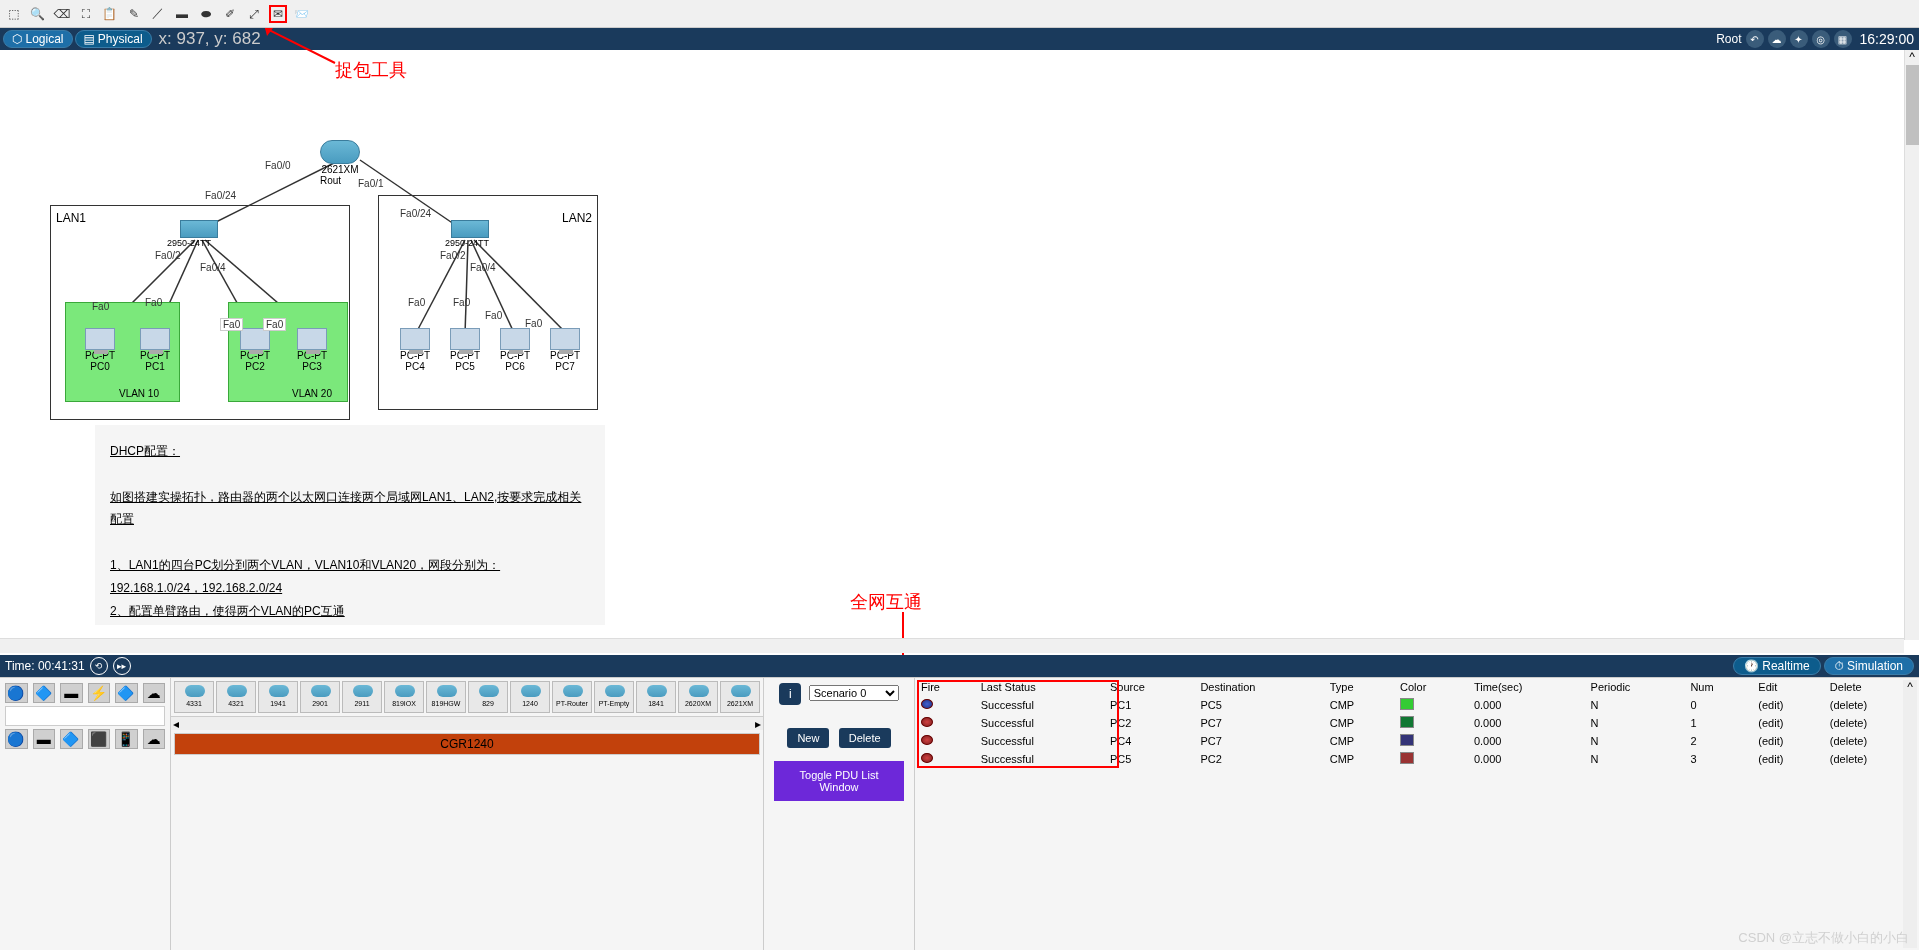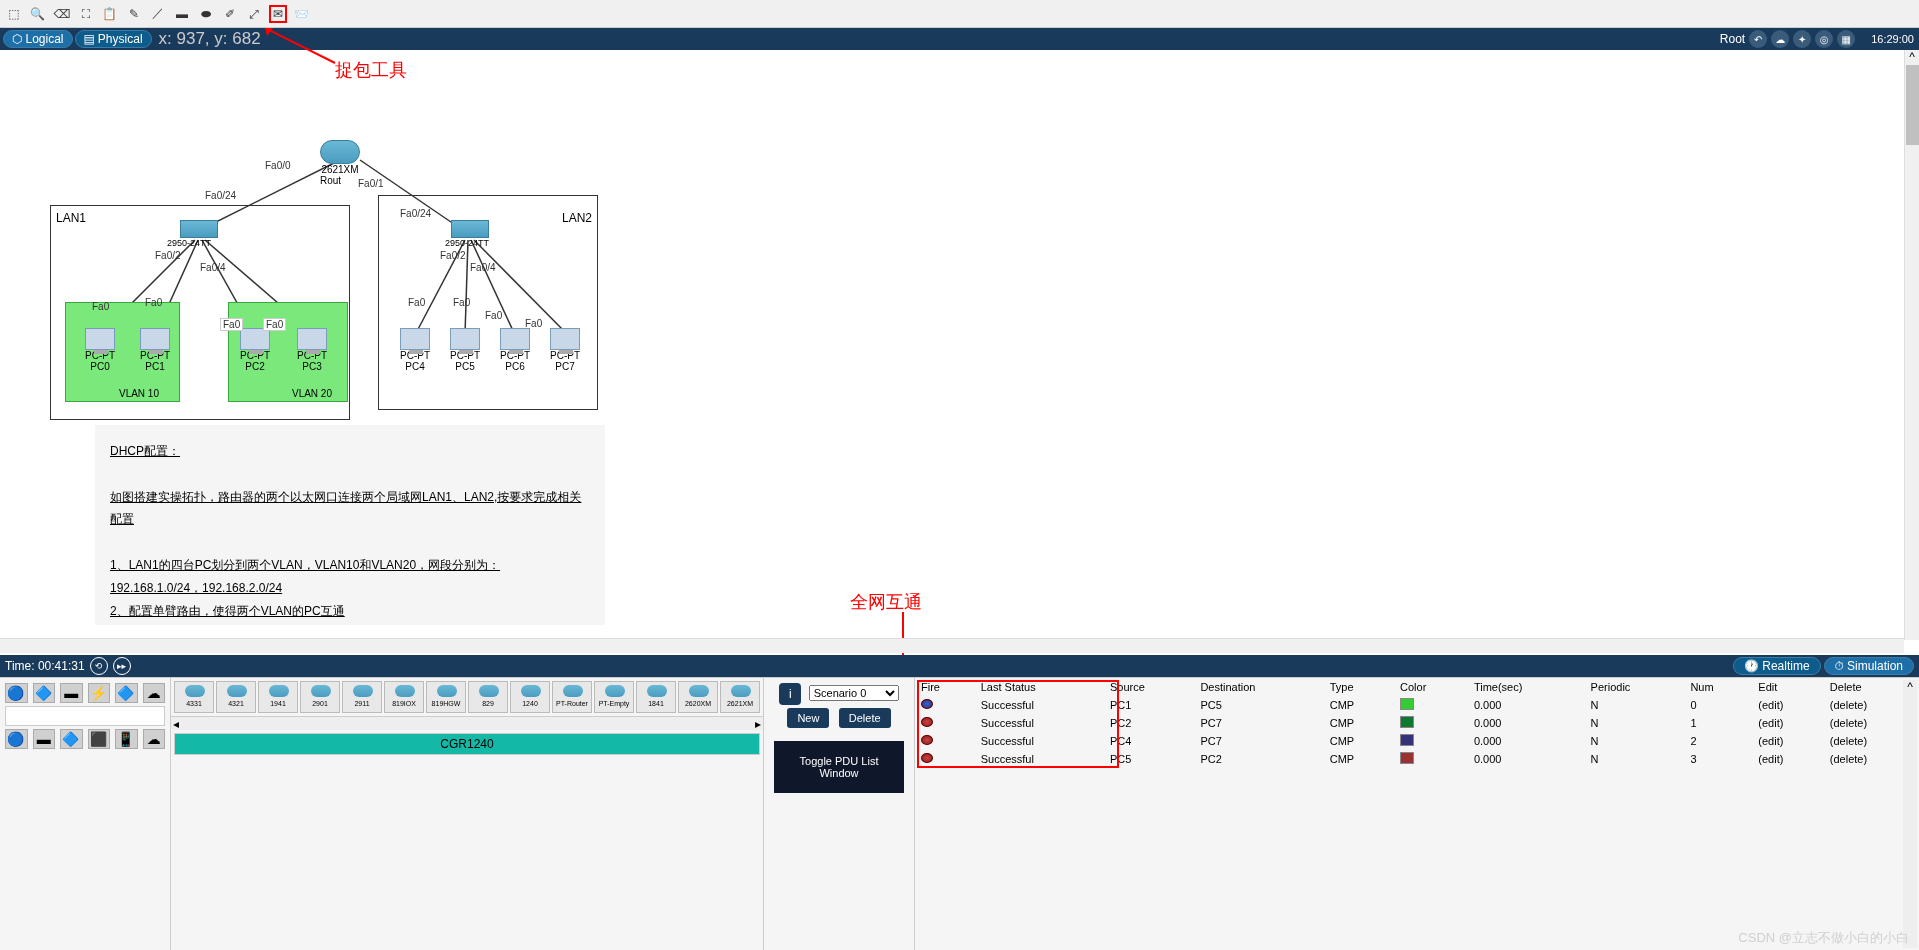--- a/index.html
+++ b/index.html
@@ -48,26 +48,26 @@
 
 
 .bottom-panel { position: absolute; top: 677px; left: 0; right: 0; bottom: 0; display: flex; background: #f5f5f5; border-top: 1px solid #ccc; }
 .device-categories { width: 170px; padding: 5px; }
 .cat-row { display: flex; gap: 5px; margin-bottom: 3px; }
 .cat-item { width: 24px; height: 20px; background: #d0d0d0; border: 1px solid #aaa; display: flex; align-items: center; justify-content: center; font-size: 14px; }
 .device-list { flex: 0 0 460px; border-left: 1px solid #ccc; border-right: 1px solid #ccc; }
 .device-row { display: flex; gap: 2px; padding: 3px; overflow: hidden; }
 .device-item { width: 40px; height: 32px; background: #e8e8e8; border: 1px solid #bbb; text-align: center; font-size: 7px; padding-top: 18px; position: relative; }
 .device-item::before { content:''; position:absolute; top:3px; left:10px; width:20px; height:12px; background: linear-gradient(#6bb8d6,#4a9cc0); border-radius:6px; }
-.device-name-bar { background: #14b8a6; border: 1px solid #ccc; text-align: center; padding: 3px; margin: 3px; font-size: 12px; }
+.device-name-bar { background: #c2410c; border: 1px solid #ccc; text-align: center; padding: 3px; margin: 3px; font-size: 12px; }
 
 .scenario-panel { flex: 0 0 150px; padding: 5px; text-align: center; }
 .scenario-panel select { width: 90px; font-size: 11px; }
 .scenario-btn { background: #1a3a5c; color: #fff; border: none; border-radius: 3px; padding: 4px 10px; margin: 3px; font-size: 11px; }
-.toggle-btn { background: #0f172a; color: #fff; border: none; padding: 14px 10px; font-size: 11px; width: 130px; }
+.toggle-btn { background: #6d28d9; color: #fff; border: none; padding: 8px 10px; font-size: 11px; width: 130px; }
 .info-icon { width: 22px; height: 22px; background: #1a3a5c; color: #fff; border-radius: 4px; display: inline-flex; align-items: center; justify-content: center; vertical-align: middle; margin-right: 4px; }
 
 .pdu-panel { flex: 1; border-left: 1px solid #ccc; position: relative; }
 .pdu-table { width: 100%; font-size: 11px; border-collapse: collapse; }
 .pdu-table th { text-align: left; padding: 3px 6px; font-weight: normal; }
 .pdu-table td { padding: 2px 6px; }
 .fire-dot { width: 12px; height: 10px; background: radial-gradient(#d04040,#802020); border-radius: 50%; display: inline-block; border: 1px solid #600; }
 .fire-dot.blue { background: radial-gradient(#4060d0,#203080); }
 .color-sq { width: 14px; height: 12px; display: inline-block; border: 1px solid #888; }
 .pdu-highlight { position: absolute; border: 2px solid red; pointer-events: none; }
@@ -106,21 +106,21 @@
     <span>Physical</span>
   </div>
   <span class="coords">x: 937, y: 682</span>
   <div class="view-right">
     <span>Root</span>
     <span class="icon-btn">↶</span>
     <span class="icon-btn">☁</span>
     <span class="icon-btn">✦</span>
     <span class="icon-btn">◎</span>
     <span class="icon-btn">▦</span>
-    <span style="font-size:11px;margin-left:12px">16:29:00</span>
+    <span style="font-size:14px;margin-left:4px">16:29:00</span>
   </div>
 </div>
 
 <div class="workspace">
 
   <svg class="link" style="left:0;top:0;width:640px;height:420px">
     <line x1="340" y1="110" x2="200" y2="180"></line>
     <line x1="360" y1="110" x2="470" y2="185"></line>
     <line x1="195" y1="190" x2="100" y2="285"></line>
     <line x1="198" y1="190" x2="155" y2="285"></line>
@@ -304,21 +304,21 @@
         <div class="device-item">2621XM</div>
       </div>
     <div style="height:14px;background:#eee;border-top:1px solid #ccc;position:relative">
       <span style="position:absolute;left:2px">◂</span>
         <span style="position:absolute;right:2px">▸</span>
     </div>
     <div class="device-name-bar">CGR1240</div>
   </div>
 
   <div class="scenario-panel">
-    <div style="margin-bottom:0">
+    <div style="margin-bottom:20px">
       <span class="info-icon">i</span>
       <select><option>Scenario 0</option></select>
     </div>
     <button class="scenario-btn">New</button>
     <button class="scenario-btn">Delete</button>
     <div style="margin-top:10px"><button class="toggle-btn">Toggle PDU List Window</button></div>
   </div>
 
   <div class="pdu-panel">
     <div class="pdu-highlight" style="left:2px;top:2px;width:202px;height:88px"></div>

